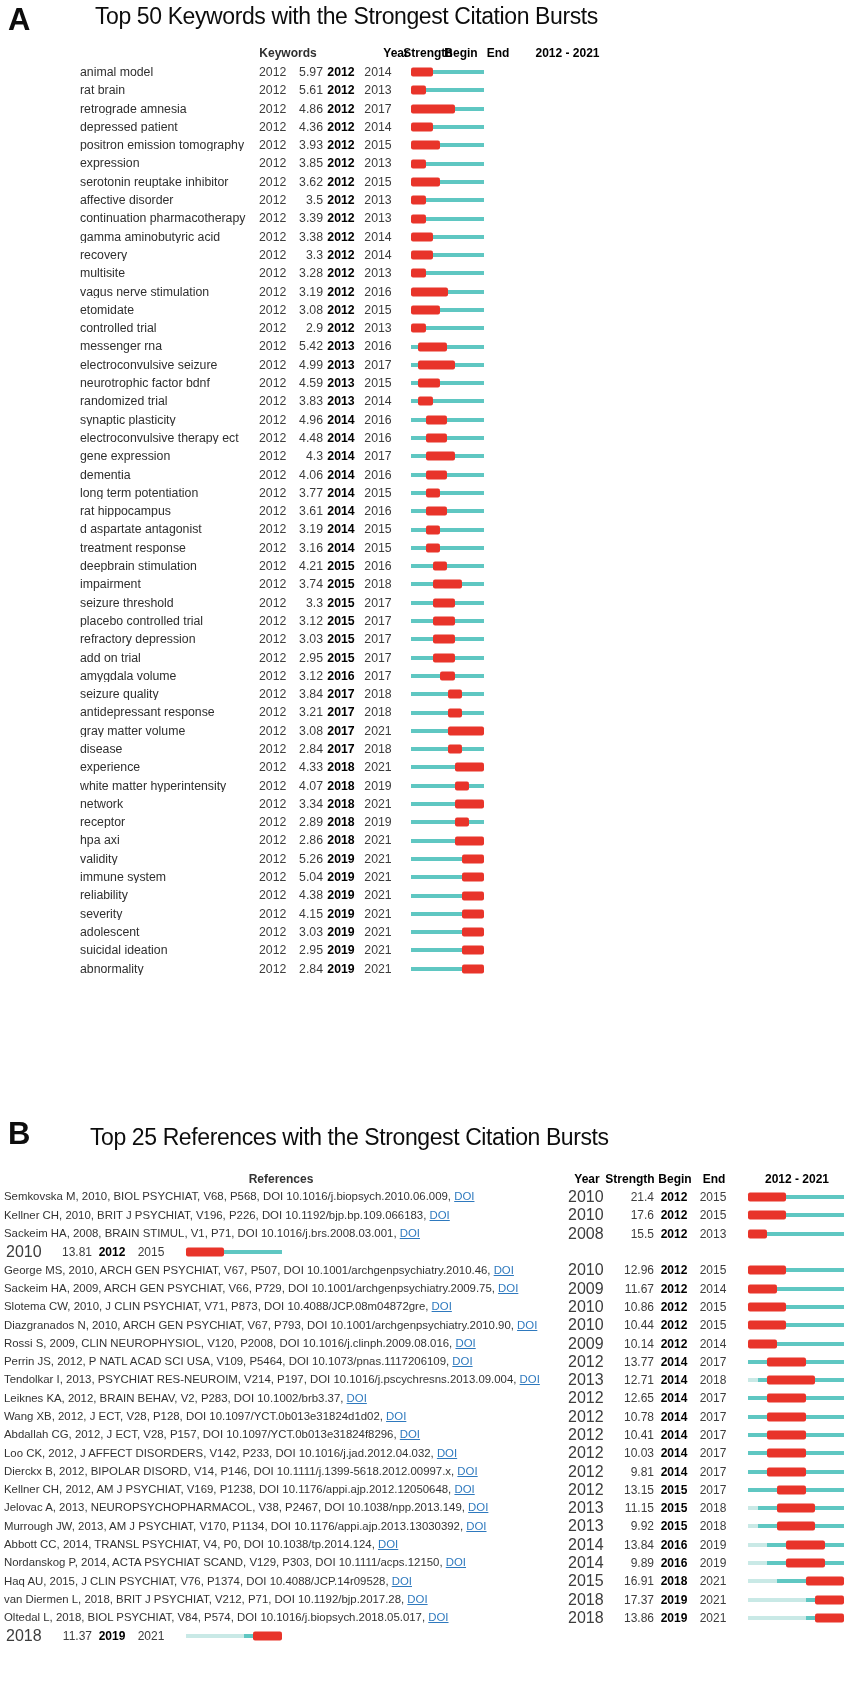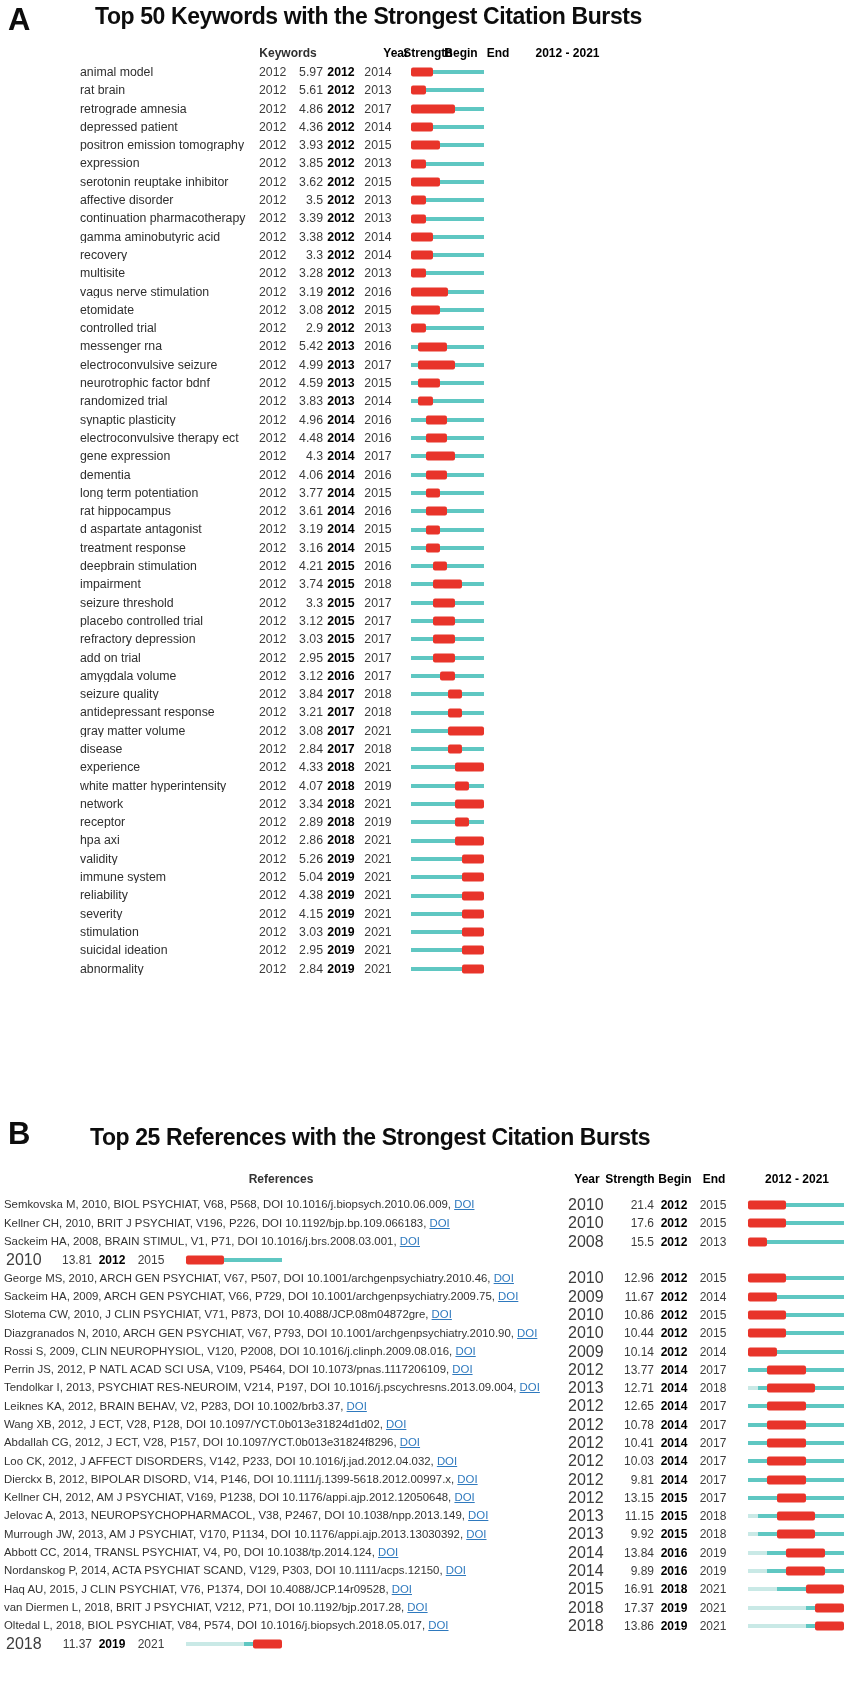--- a/index.html
+++ b/index.html
@@ -5,35 +5,35 @@
   html,body{margin:0;padding:0;}
   body{
     width:850px;height:1681px;position:relative;background:#ffffff;
     font-family:"Liberation Sans", sans-serif;overflow:hidden;
     -webkit-font-smoothing:antialiased;
   }
   .panel-label{
     position:absolute;font-size:31px;font-weight:700;color:#0d0d0d;line-height:1;
   }
   .panel-title{
-    position:absolute;font-size:23px;font-weight:700;color:#0d0d0d;line-height:1.2;
+    position:absolute;font-size:23px;font-weight:400;color:#0d0d0d;line-height:1.2;
     letter-spacing:-0.4px;white-space:nowrap;margin:0;
   }
   #label-a{left:8px;top:4px;}
   #title-a{left:95px;top:3px;}
   #label-b{left:8px;top:1118px;}
   #title-b{left:90px;top:1124px;}
 
   .hdr,.row{display:flex;align-items:center;white-space:nowrap;}
   .hdr{position:absolute;left:0;width:692px;height:18px;font-weight:700;font-size:12px;color:#000;}
   #hdr-a{top:44px;}
   #hdr-b{top:1170px;}
   .rows{position:absolute;left:0;width:850px;}
   #rows-a{top:63px;}
-  #rows-b{top:1188px;margin-top:8px;}
+  #rows-b{top:1188px;}
 
   .row{height:18.3px;font-size:12.3px;color:#3c3c3c;}
   .cell{flex:0 0 auto;white-space:nowrap;line-height:1;}
   .hc{display:flex;justify-content:center;align-items:center;overflow:visible;}
 
   
   .c-kw {width:176px;margin-left:80px;color:#2f2f2f;overflow:hidden;}
   .c-yr {width:34px;padding-left:3px;}
   .c-str{width:30px;text-align:right;display:block;}
   .c-bg {width:36px;text-align:center;font-weight:700;color:#000;}
@@ -591,21 +591,21 @@
       <span class="cell c-yr">2012</span>
       <span class="cell c-str">4.15</span>
       <span class="cell c-bg">2019</span>
       <span class="cell c-en">2021</span>
       <span class="cell c-bar bar">
         <i class="seg base" style="left: 0%;"></i>
         <i class="seg burst" style="left: 70%; width: 30%;"></i>
       </span>
     </div>
     <div class="row row-a">
-      <span class="cell c-kw">stimulation</span>
+      <span class="cell c-kw">adolescent</span>
       <span class="cell c-yr">2012</span>
       <span class="cell c-str">3.03</span>
       <span class="cell c-bg">2019</span>
       <span class="cell c-en">2021</span>
       <span class="cell c-bar bar">
         <i class="seg base" style="left: 0%;"></i>
         <i class="seg burst" style="left: 70%; width: 30%;"></i>
       </span>
     </div>
     <div class="row row-a">

